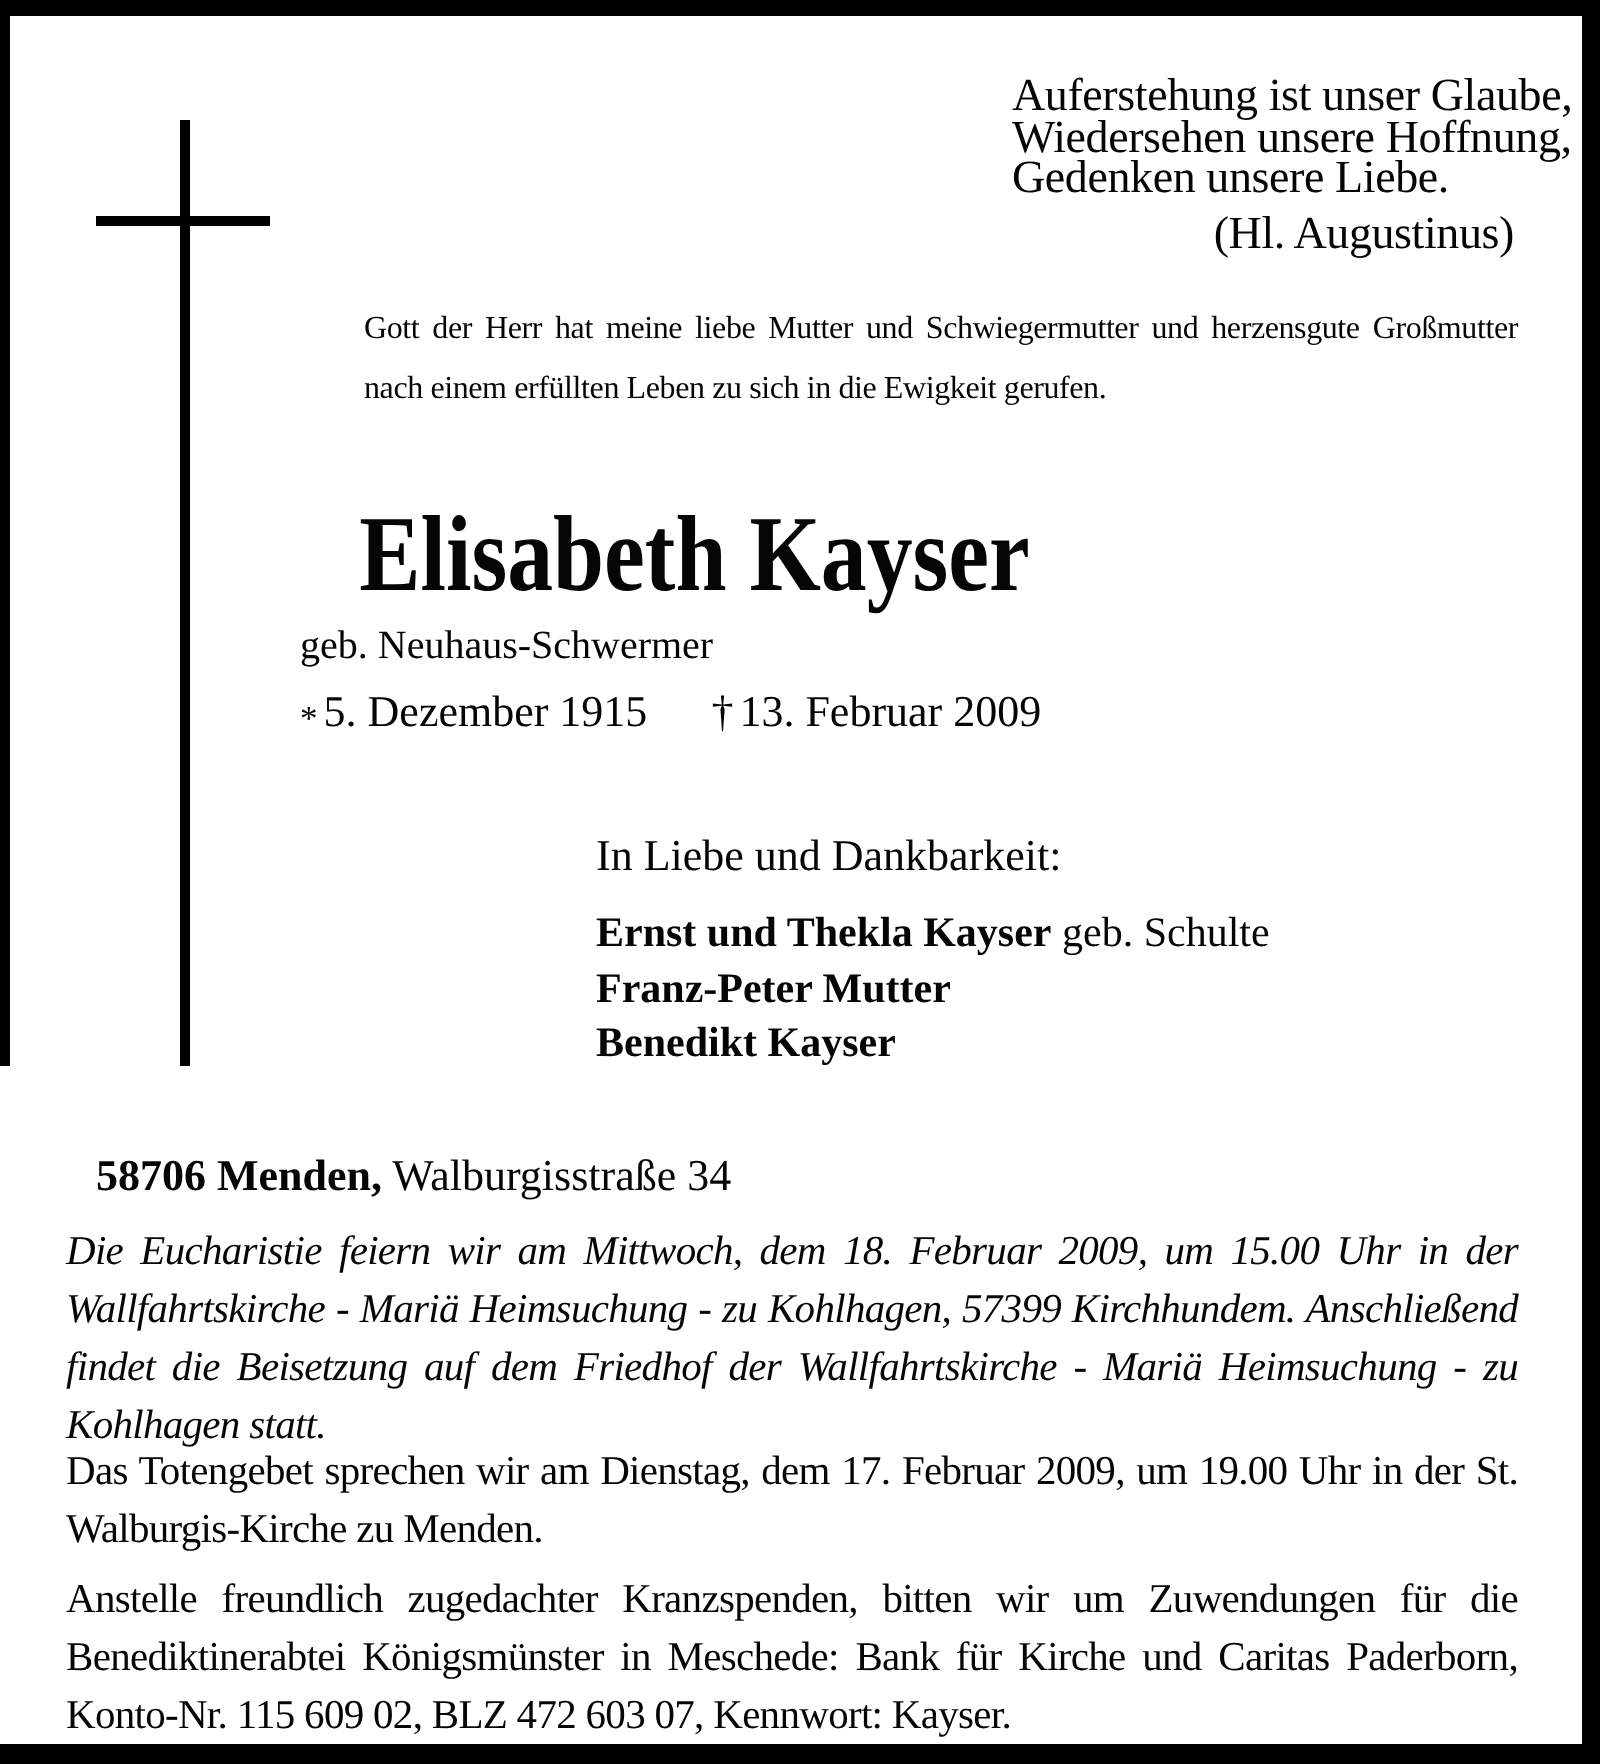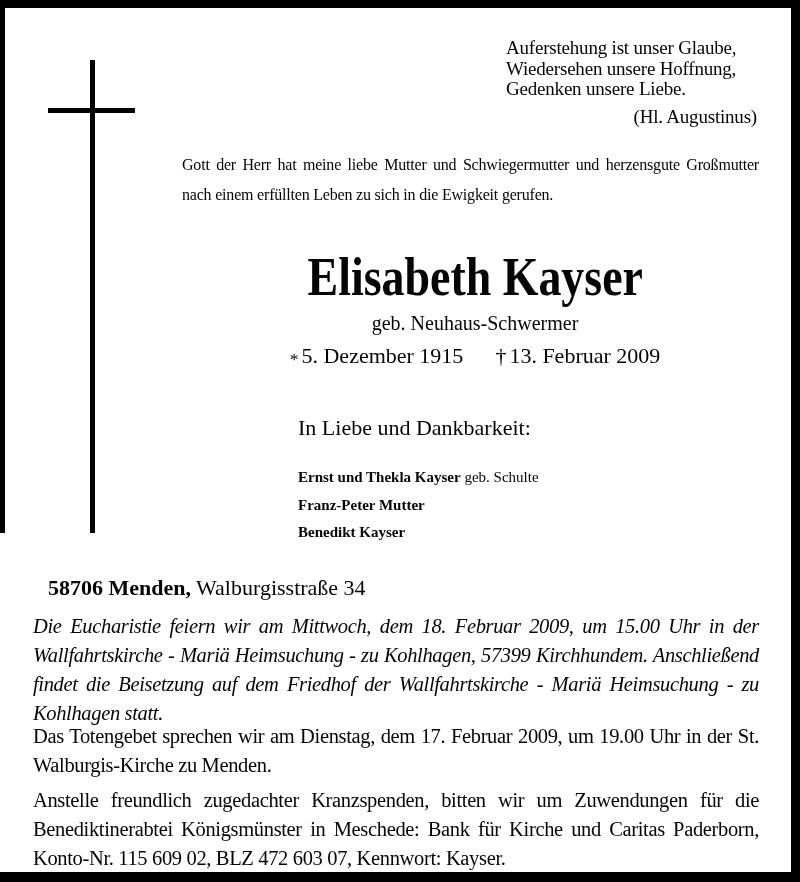--- a/index.html
+++ b/index.html
@@ -17,47 +17,47 @@
   .bar-right  { left: 791px; top: 0; width: 9px;   height: 882px; }
   .bar-bottom { left: 0;   top: 872px; width: 800px; height: 10px; }
   .bar-left   { left: 0;   top: 0;  width: 5px;   height: 533px; }
 
   .cross { position: absolute; left: 0; top: 0; }
   .cross-v { position: absolute; left: 90px; top: 60px; width: 5px; height: 473px; background: #000; }
   .cross-h { position: absolute; left: 48px; top: 108px; width: 87px; height: 5px; background: #000; }
 
   .quote {
     position: absolute; left: 506px; top: 38px; width: 251px;
-    font-size: 19px; line-height: 20.5px; letter-spacing: -0.2px;
+    font-size: 23px; line-height: 20.5px; letter-spacing: -0.2px;
   }
   .quote .ql { white-space: nowrap; }
   .quote .attr { text-align: right; margin-top: 7px; }
 
   .intro {
     position: absolute; left: 182px; top: 150px; width: 577px;
     font-size: 16px; line-height: 30px; text-align: justify; letter-spacing: -0.2px;
   }
 
   .center-block {
     position: absolute; left: 150px; top: 248px; width: 650px;
-    text-align: center;
+    text-align: left;
   }
   .deceased {
     font-weight: bold; font-size: 54px; line-height: 58px; white-space: nowrap;
   }
   .deceased .nm { display: inline-block; transform: scaleX(0.85); transform-origin: 50% 50%; }
   .maiden { font-size: 20px; line-height: 22px; margin-top: 6px; }
   .dates  { font-size: 22px; line-height: 26px; margin-top: 9px; white-space: nowrap; }
   .dates .sym-star { display: inline-block; font-size: 0.8em; position: relative; top: 2px; margin-right: 3px; }
   .dates .sym-dagger { margin-right: 3px; }
   .dates .gap { display: inline-block; width: 32px; }
 
   .mourning { position: absolute; left: 298px; top: 414px; }
   .mourning .lead { font-size: 22px; line-height: 28px; white-space: nowrap; }
-  .mourning .names { margin-top: 22px; font-size: 15px; line-height: 27.5px; }
+  .mourning .names { margin-top: 11px; font-size: 21px; line-height: 27.5px; }
   .mourning .names .line { white-space: nowrap; }
   .mourning .names .b { font-weight: bold; }
 
   .address { position: absolute; left: 48px; top: 575px; font-size: 22px; line-height: 26px; white-space: nowrap; }
   .address .b { font-weight: bold; }
 
   .body-par {
     position: absolute; left: 33px; width: 726px;
     font-size: 20.5px; line-height: 29px; text-align: justify; letter-spacing: -0.35px;
   }

